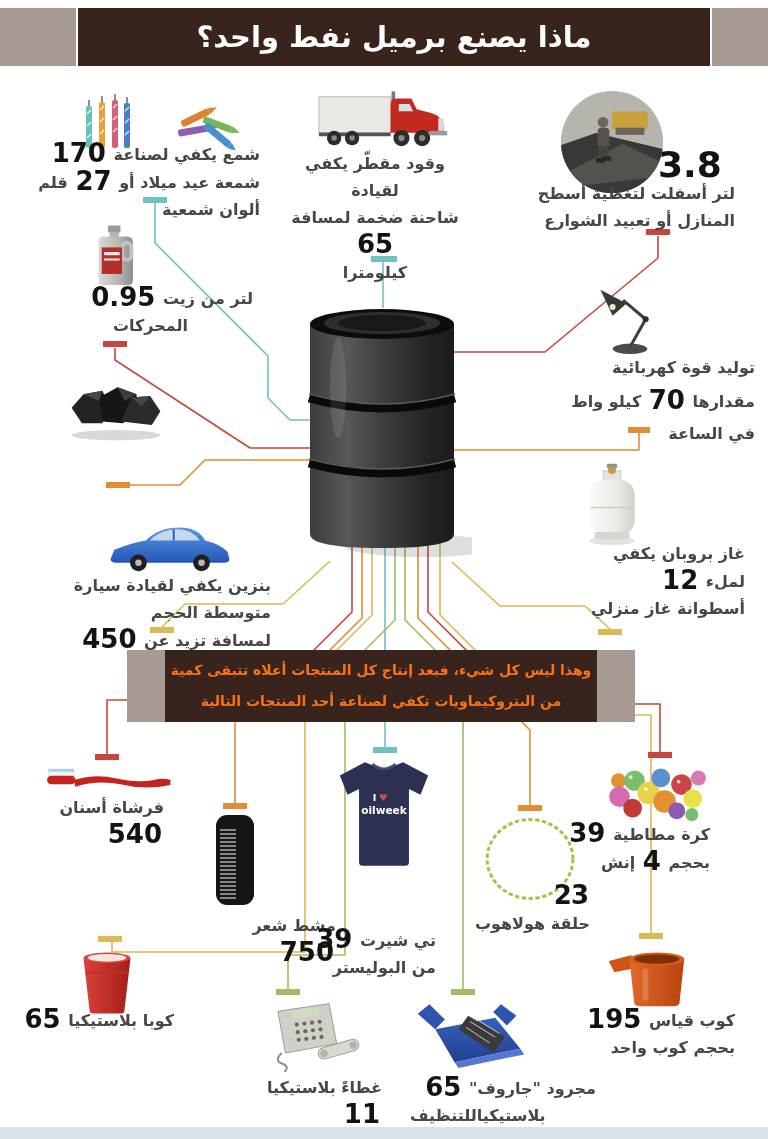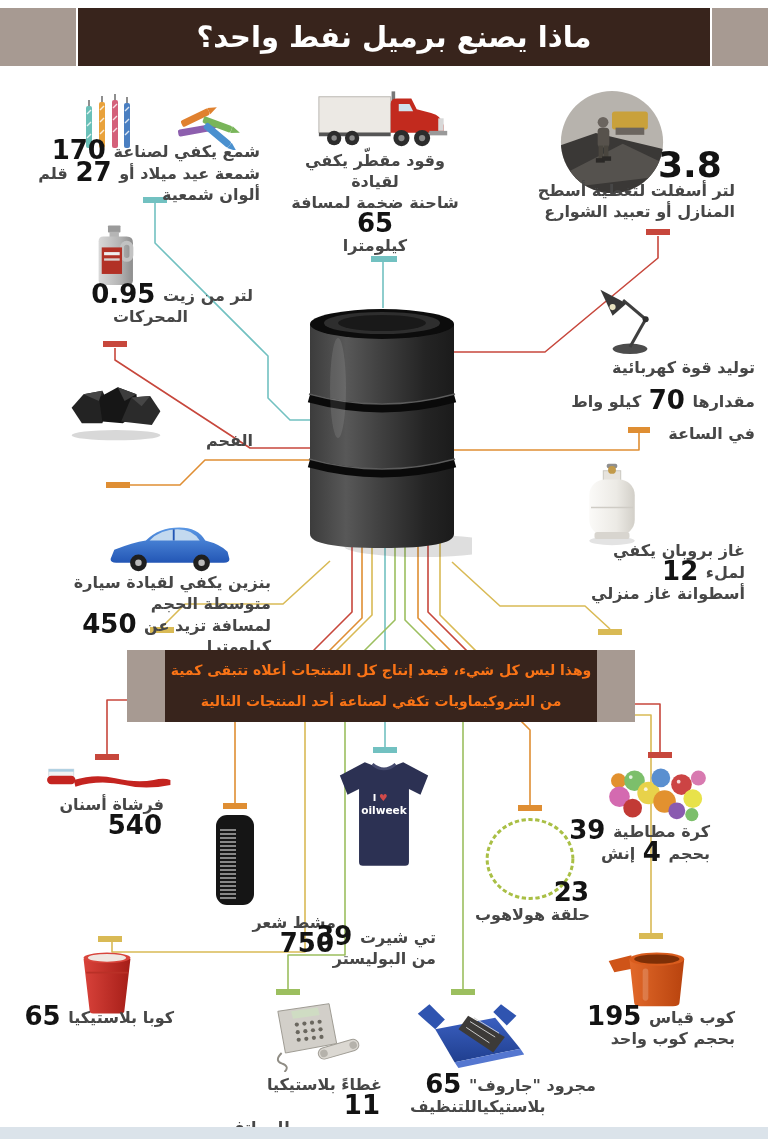--- a/index.html
+++ b/index.html
@@ -8,21 +8,21 @@
   
   .title-bar{position:absolute;left:78px;top:8px;width:632px;height:58px;background:#38241c;
              color:#fff;font-weight:700;font-size:29px;line-height:58px;text-align:center;direction:rtl;}
   .side-block{position:absolute;background:#a79a92;}
   .band{position:absolute;left:165px;top:650px;width:432px;height:72px;background:#38241c;
         color:#f97316;font-weight:700;font-size:14px;line-height:31px;text-align:center;
         direction:rtl;padding-top:5px;box-sizing:border-box;}
   .footer-strip{position:absolute;left:0;top:1127px;width:768px;height:12px;background:#dbe3ea;}
   
   .cap{position:absolute;direction:rtl;text-align:right;font-weight:700;font-size:16px;
-       line-height:21px;color:#474747;z-index:2;}
+       line-height:27px;color:#474747;z-index:2;}
   .cap .num{font-size:26px;color:#131313;letter-spacing:-1px;vertical-align:-2px;padding:0 2px;}
   .cap.center .cap-line{text-align:center;}
   .cap.lh32{line-height:32px;}
   .cap.l2-center .cap-line:nth-child(2){text-align:center;}
   .cap.l2-left .cap-line:nth-child(2){text-align:left;}
   .big-num{position:absolute;font-weight:700;font-size:36px;color:#131313;z-index:2;}
   .icon{position:absolute;z-index:2;}
   .icon svg{width:100%;height:100%;display:block;}
   #lines{position:absolute;left:0;top:0;z-index:1;}
   .z3{z-index:3;}
@@ -402,21 +402,20 @@
   <div class="big-num" style="left:658px;top:144px;">3.8</div>
   <div class="cap" style="left:520px;top:180px;width:215px;">
       <div class="cap-line"><span>لتر أسفلت لتغطية أسطح</span></div>
       <div class="cap-line"><span>المنازل أو تعبيد الشوارع</span></div>
     </div>
   <div class="cap l2-center" style="left:48px;top:284px;width:205px;">
       <div class="cap-line"><span>لتر من زيت </span><span class="num">0.95</span></div>
       <div class="cap-line"><span>المحركات</span></div>
     </div>
   <div class="cap l2-center" style="left:48px;top:430px;width:205px;">
-      <div class="cap-line"><span>الفحم</span></div>
     </div>
   <div class="cap lh32" style="left:540px;top:352px;width:215px;">
       <div class="cap-line"><span>توليد قوة كهربائية</span></div>
       <div class="cap-line"><span>مقدارها </span><span class="num">70</span><span> كيلو واط</span></div>
       <div class="cap-line"><span>في الساعة</span></div>
     </div>
   <div class="cap" style="left:16px;top:572px;width:255px;">
       <div class="cap-line"><span>بنزين يكفي لقيادة سيارة متوسطة الحجم</span></div>
       <div class="cap-line"><span>لمسافة تزيد عن </span><span class="num">450</span><span> كيلومترا</span></div>
     </div>

